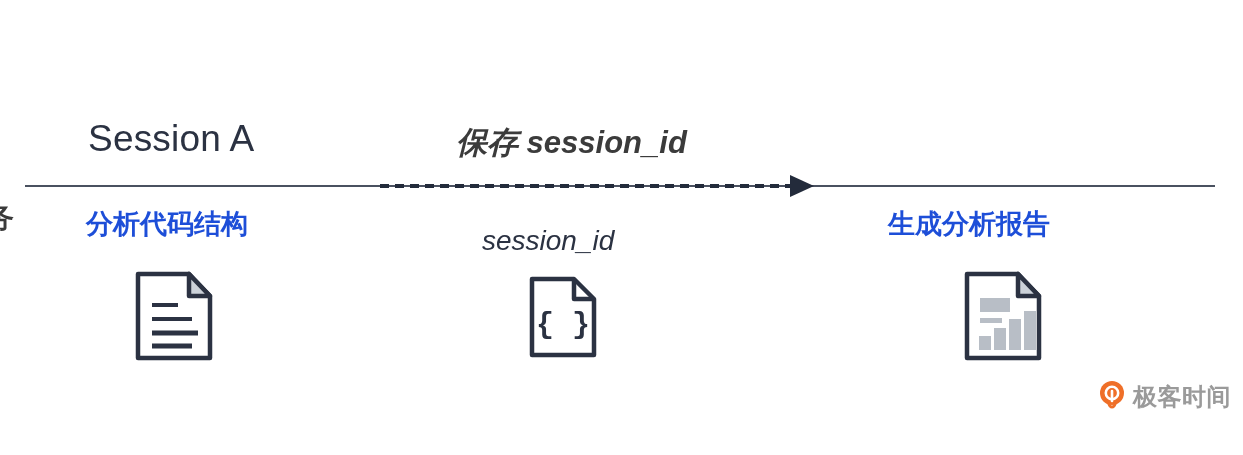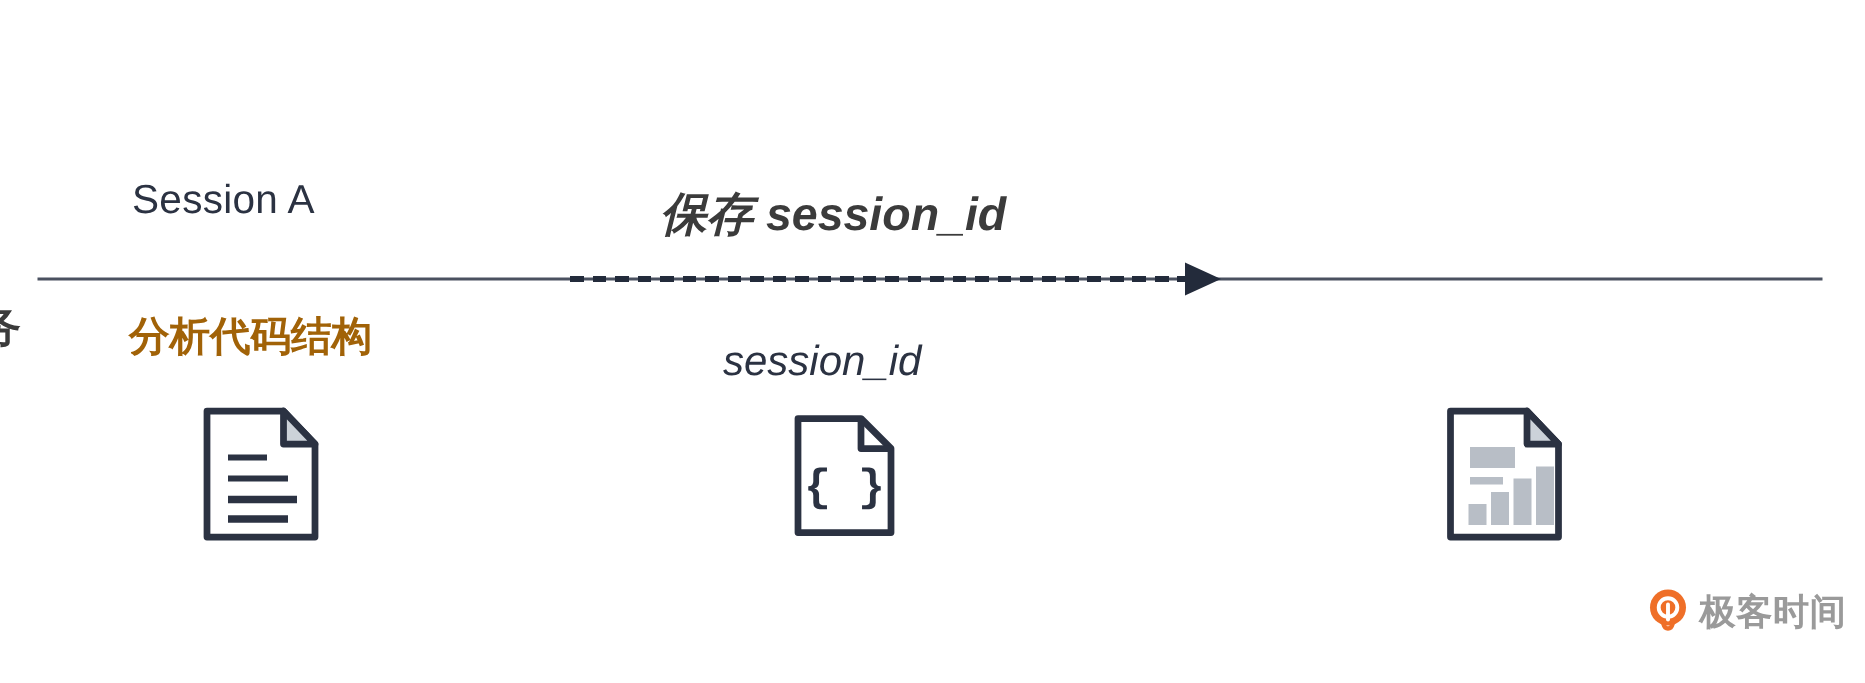--- a/index.html
+++ b/index.html
@@ -50,45 +50,45 @@
     height: 0;
     border-top: 11px solid transparent;
     border-bottom: 11px solid transparent;
     border-left: 24px solid #232b3b;
   }
 
   
   .session-title {
     position: absolute;
     top: 118px;
-    font-size: 27px;
+    font-size: 37px;
     font-weight: 400;
     color: #2b3242;
     white-space: nowrap;
     letter-spacing: 0.2px;
   }
   .session-title.a { left: 88px; }
   .session-title.b { left: 845px; }
 
   .transfer-label {
     position: absolute;
-    left: 440px;
+    left: 456px;
     top: 122px;
     font-size: 31px;
     font-style: italic;
     font-weight: 700;
     color: #3b3b3b;
     white-space: nowrap;
   }
 
   .step-label {
     position: absolute;
     font-size: 27px;
     font-weight: 700;
-    color: #a16207;
+    color: #1d4ed8;
     white-space: nowrap;
   }
   .step-label.s1 { left: 86px;  top: 206px; }
   .step-label.s3 { left: 888px; top: 206px; }
 
   .payload-label {
     position: absolute;
     left: 482px;
     top: 225px;
     font-size: 28px;
@@ -113,22 +113,23 @@
     position: absolute;
   }
   .doc-icon.i1 { left: 134px; top: 270px; }
   .doc-icon.i2 { left: 528px; top: 275px; }
   .doc-icon.i3 { left: 963px; top: 270px; }
 
   
   .watermark {
     position: absolute;
     left: 1098px;
-    top: 392px;
+    top: 380px;
     display: flex;
+    align-items: center;
     gap: 7px;
   }
   .wm-mark { display: block; }
   .wm-text {
     font-size: 24px;
     font-weight: 700;
     color: #9a9a9a;
     letter-spacing: 0.5px;
     white-space: nowrap;
   }
@@ -162,20 +163,21 @@
   <div class="payload-label">session_id</div>
 
   <div class="doc-icon i2">
     <svg width="70" height="84" viewBox="0 0 70 84" xmlns="http://www.w3.org/2000/svg">
       <path d="M4 4 H46 L66 24 V80 H4 Z" fill="#ffffff" stroke="#2b3242" stroke-width="4.5" stroke-linejoin="round"></path>
       <path d="M46 4 V24 H66" fill="none" stroke="#2b3242" stroke-width="4.5" stroke-linejoin="round"></path>
       <text x="35" y="58" font-family="'Liberation Mono','DejaVu Sans Mono',monospace" font-size="30" font-weight="700" fill="#2b3242" text-anchor="middle">{ }</text>
     </svg>
   </div>
 
+  <div class="step-label s3">生成分析报告</div>
 
   <div class="doc-icon i3">
     <svg width="80" height="92" viewBox="0 0 80 92" xmlns="http://www.w3.org/2000/svg">
       <path d="M4 4 H55 L76 26 V88 H4 Z" fill="#ffffff" stroke="#2b3242" stroke-width="4.5" stroke-linejoin="round"></path>
       <path d="M55 4 V26 H76 Z" fill="#ccd2d9" stroke="#2b3242" stroke-width="4.5" stroke-linejoin="round"></path>
       <rect x="17" y="28" width="30" height="14" fill="#b8bec6"></rect>
       <rect x="17" y="48" width="22" height="5" fill="#b8bec6"></rect>
       <rect x="16" y="66" width="12" height="14" fill="#b8bec6"></rect>
       <rect x="31" y="58" width="12" height="22" fill="#b8bec6"></rect>
       <rect x="46" y="49" width="12" height="31" fill="#b8bec6"></rect>

